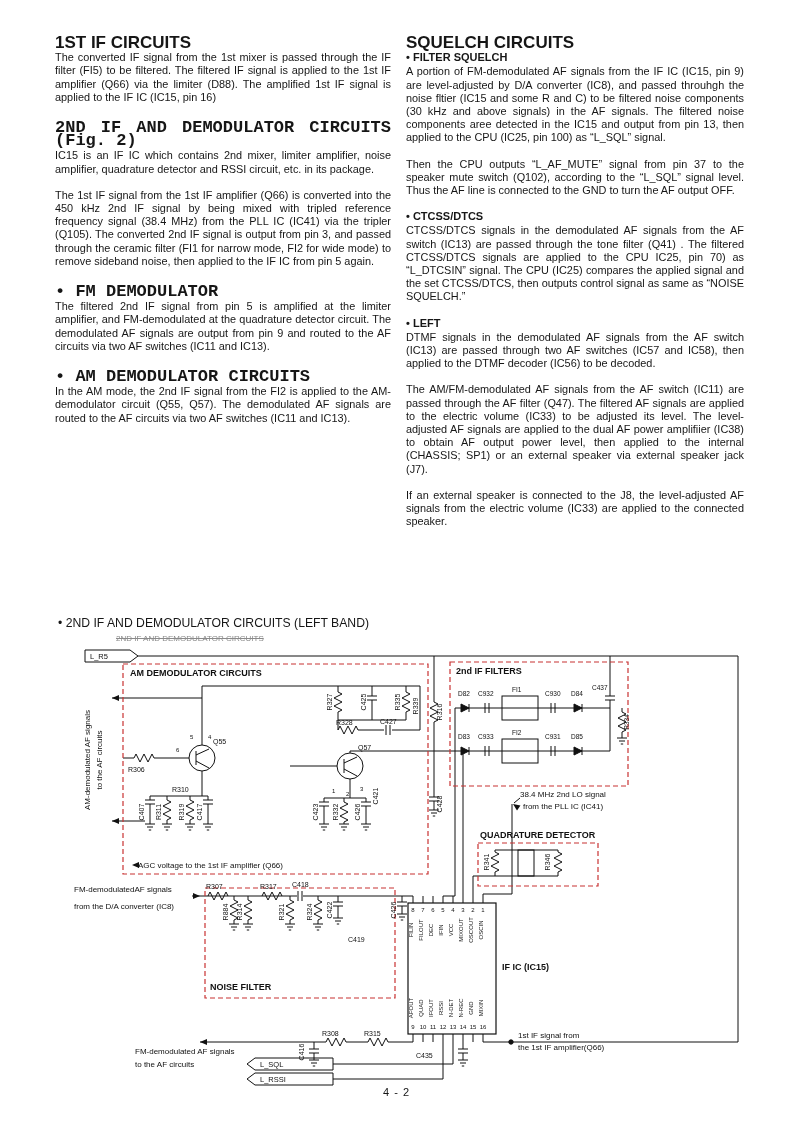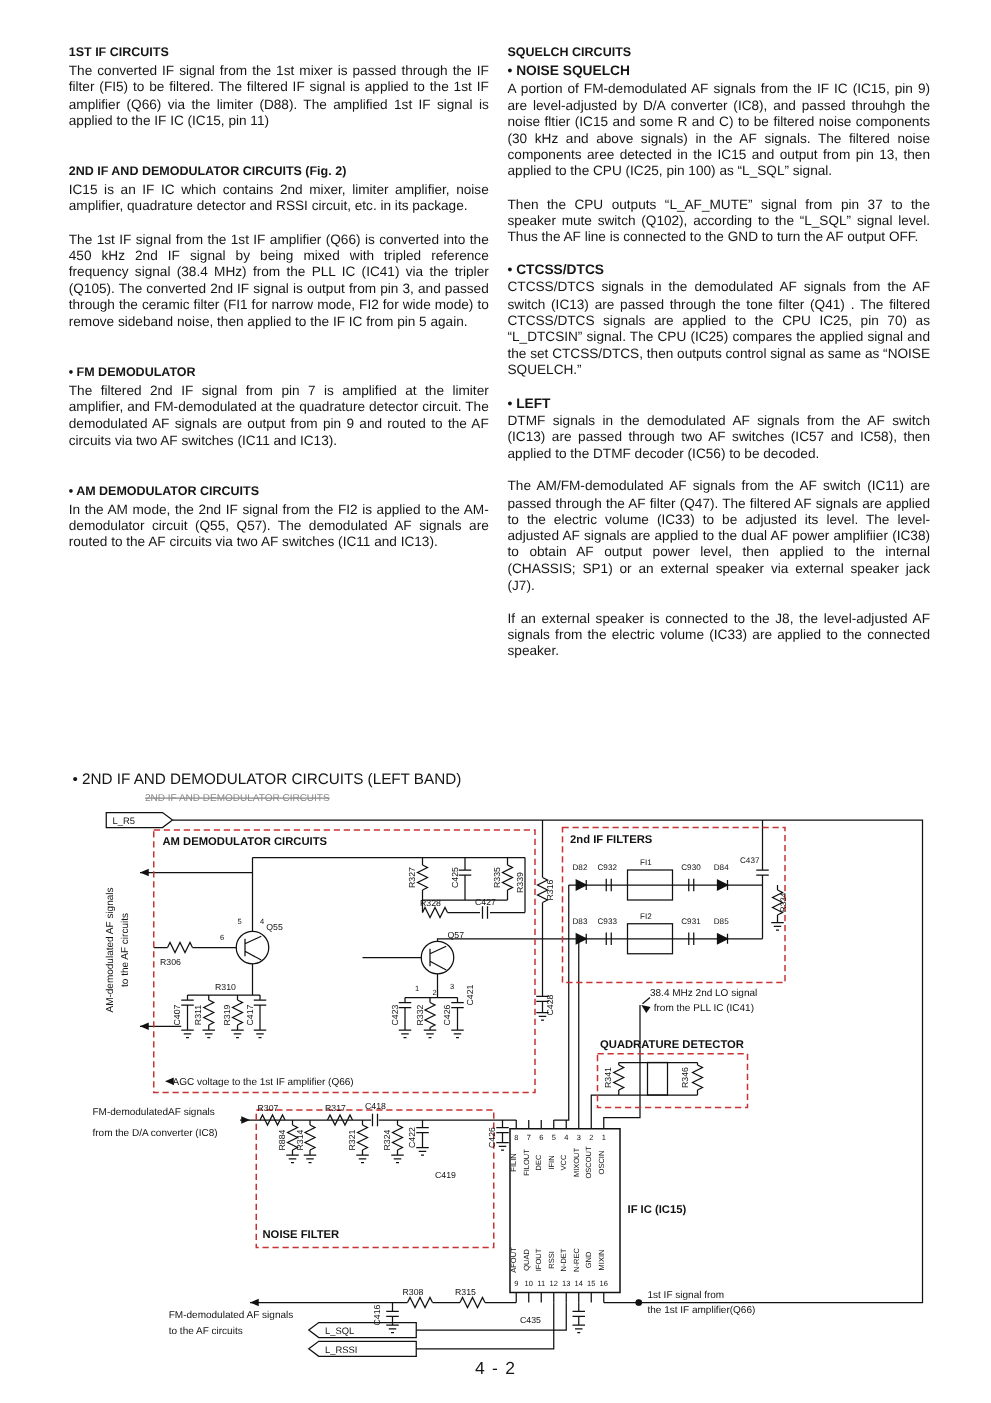--- a/index.html
+++ b/index.html
@@ -3,63 +3,63 @@
 <meta charset="utf-8">
 <style>
   html,body{margin:0;padding:0;}
   body{
     width:793px;height:1122px;position:relative;background:#ffffff;
     font-family:"Liberation Sans",sans-serif;color:#161616;overflow:hidden;
   }
   .col{position:absolute;top:36px;text-align:justify;font-size:10.9px;line-height:13.2px;}
   .col-left{left:55px;width:336px;}
   .col-right{left:406px;width:338px;}
-  h3.sec{font-size:10px;font-weight:bold;margin:0 0 2px 0;}
-  h3.sec.gap{margin-top:27px;}
+  h3.sec{font-size:17px;font-weight:bold;margin:0 0 2px 0;}
+  h3.sec.gap{margin-top:17px;font-family:Liberation Mono, monospace;}
   h4.sub{font-size:11px;font-weight:bold;margin:9px 0 1px 0;}
   h4.sub.first{margin-top:0;}
   .col p{margin:0 0 13px 0;}
   .schematic-title{position:absolute;left:58px;top:616px;font-size:12.2px;font-weight:normal;}
   .struck{position:absolute;left:76px;top:634px;font-size:8px;color:#8a8a8a;text-decoration:line-through;padding-left:40px;}
-  .pageno{position:absolute;left:0;top:1086px;width:793px;text-align:center;font-size:14px;letter-spacing:1px;}
+  .pageno{position:absolute;left:0;top:1086px;width:793px;text-align:center;font-size:11px;letter-spacing:1px;}
   .schwrap{position:absolute;left:50px;top:646px;width:705px;height:440px;}
   svg text{font-family:"Liberation Sans",sans-serif;fill:#111;}
   .t9{font-size:9px;font-weight:bold;}
   .t8{font-size:8px;}
   .t75{font-size:7.5px;}
   .t7{font-size:7px;}
   .t65{font-size:6.5px;}
   .t6{font-size:6px;}
   .mid{text-anchor:middle;}
   .w{stroke:#111;stroke-width:1;fill:none;}
   .rb{stroke:#c83232;stroke-width:1.2;fill:none;stroke-dasharray:5 3;}
   .icbox{fill:#ffffff;stroke:#111;stroke-width:1.2;}
   .comp{fill:none;stroke:#111;stroke-width:1;}
 </style>
 </head>
 <body>
 
 <div class="col col-left">
   <h3 class="sec">1ST IF CIRCUITS</h3>
-  <p>The converted IF signal from the 1st mixer is passed through the IF filter (FI5) to be filtered. The filtered IF signal is applied to the 1st IF amplifier (Q66) via the limiter (D88). The amplified 1st IF signal is applied to the IF IC (IC15, pin 11)</p>
+  <p>The converted IF signal from the 1st mixer is passed through the IF filter (FI5) to be filtered. The filtered IF signal is applied to the 1st IF amplifier (Q66) via the limiter (D88). The amplified 1st IF signal is applied to the IF IC (IC15, pin 16)</p>
 
   <h3 class="sec gap">2ND IF AND DEMODULATOR CIRCUITS (Fig. 2)</h3>
   <p>IC15 is an IF IC which contains 2nd mixer, limiter amplifier, noise amplifier, quadrature detector and RSSI circuit, etc. in its package.</p>
   <p>The 1st IF signal from the 1st IF amplifier (Q66) is converted into the 450 kHz 2nd IF signal by being mixed with tripled reference frequency signal (38.4 MHz) from the PLL IC (IC41) via the tripler (Q105). The converted 2nd IF signal is output from pin 3, and passed through the ceramic filter (FI1 for narrow mode, FI2 for wide mode) to remove sideband noise, then applied to the IF IC from pin 5 again.</p>
 
   <h3 class="sec gap">• FM DEMODULATOR</h3>
-  <p>The filtered 2nd IF signal from pin 7 is amplified at the limiter amplifier, and FM-demodulated at the quadrature detector circuit. The demodulated AF signals are output from pin 9 and routed to the AF circuits via two AF switches (IC11 and IC13).</p>
+  <p>The filtered 2nd IF signal from pin 5 is amplified at the limiter amplifier, and FM-demodulated at the quadrature detector circuit. The demodulated AF signals are output from pin 9 and routed to the AF circuits via two AF switches (IC11 and IC13).</p>
 
   <h3 class="sec gap">• AM DEMODULATOR CIRCUITS</h3>
   <p>In the AM mode, the 2nd IF signal from the FI2 is applied to the AM-demodulator circuit (Q55, Q57). The demodulated AF signals are routed to the AF circuits via two AF switches (IC11 and IC13).</p>
 </div>
 
 <div class="col col-right">
   <h3 class="sec">SQUELCH CIRCUITS</h3>
-  <h4 class="sub first">• NOISE SQUELCH</h4>
+  <h4 class="sub first">• FILTER SQUELCH</h4>
   <p>A portion of FM-demodulated AF signals from the IF IC (IC15, pin 9) are level-adjusted by D/A converter (IC8), and passed throuhgh the noise fltier (IC15 and some R and C) to be filtered noise components (30 kHz and above signals) in the AF signals. The filtered noise components aree detected in the IC15 and output from pin 13, then applied to the CPU (IC25, pin 100) as “L_SQL” signal.</p>
   <p>Then the CPU outputs “L_AF_MUTE” signal from pin 37 to the speaker mute switch (Q102), according to the “L_SQL” signal level. Thus the AF line is connected to the GND to turn the AF output OFF.</p>
   <h4 class="sub">• CTCSS/DTCS</h4>
   <p>CTCSS/DTCS signals in the demodulated AF signals from the AF switch (IC13) are passed through the tone filter (Q41) . The filtered CTCSS/DTCS signals are applied to the CPU IC25, pin 70) as “L_DTCSIN” signal. The CPU (IC25) compares the applied signal and the set CTCSS/DTCS, then outputs control signal as same as “NOISE SQUELCH.”</p>
   <h4 class="sub">• LEFT</h4>
   <p>DTMF signals in the demodulated AF signals from the AF switch (IC13) are passed through two AF switches (IC57 and IC58), then applied to the DTMF decoder (IC56) to be decoded.</p>
 
   <p>The AM/FM-demodulated AF signals from the AF switch (IC11) are passed through the AF filter (Q47). The filtered AF signals are applied to the electric volume (IC33) to be adjusted its level. The level-adjusted AF signals are applied to the dual AF power amplifiier (IC38) to obtain AF output power level, then applied to the internal (CHASSIS; SP1) or an external speaker via external speaker jack (J7).</p>
   <p>If an external speaker is connected to the J8, the level-adjusted AF signals from the electric volume (IC33) are applied to the connected speaker.</p>
 </div>

